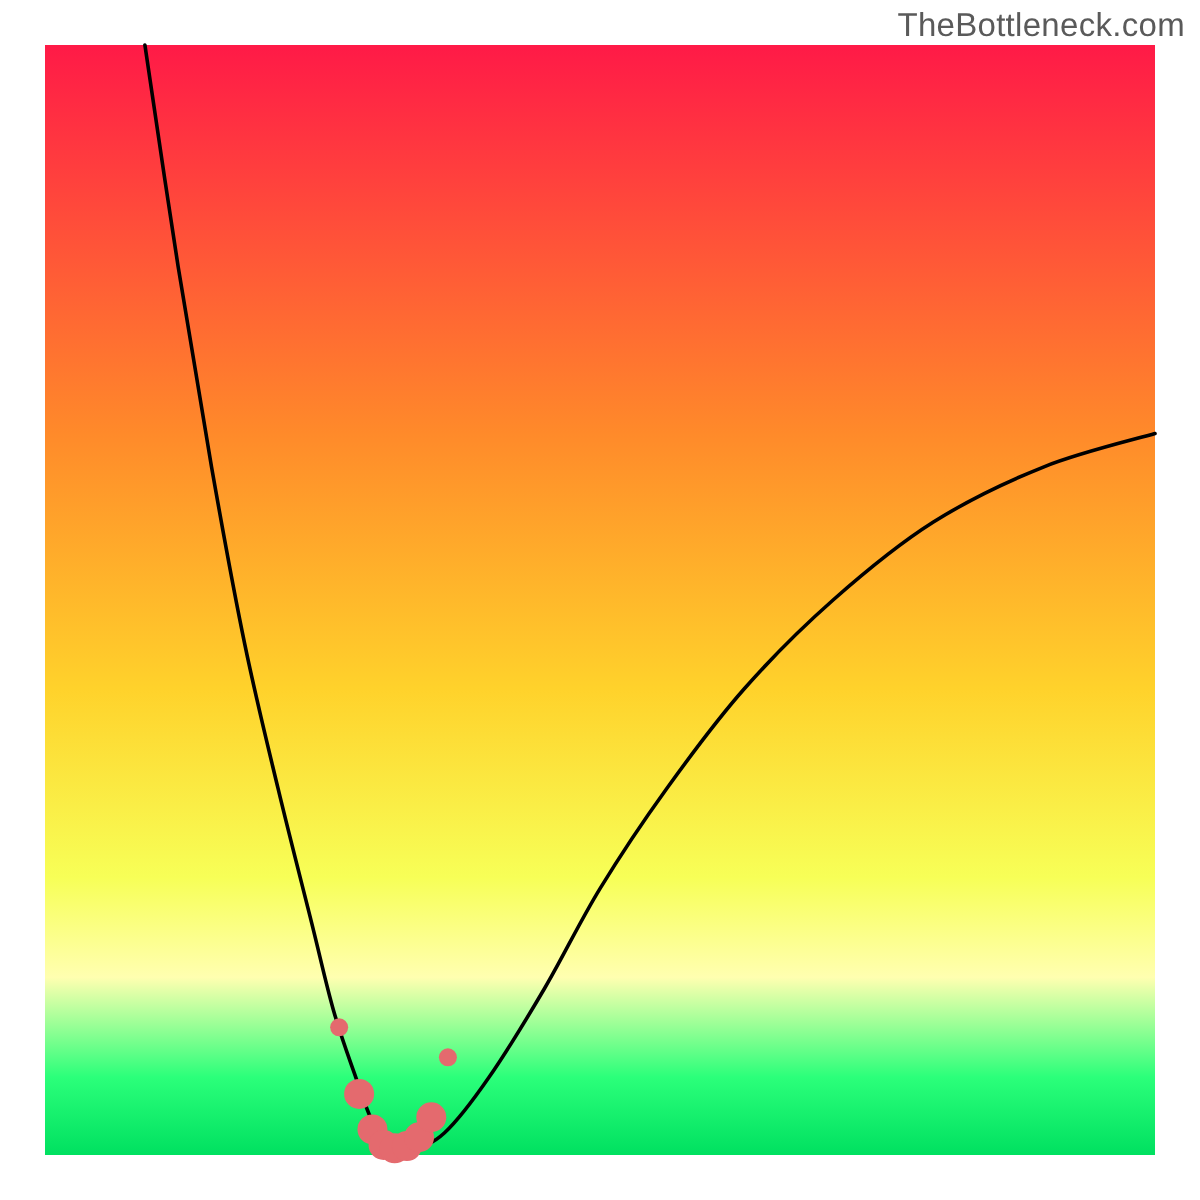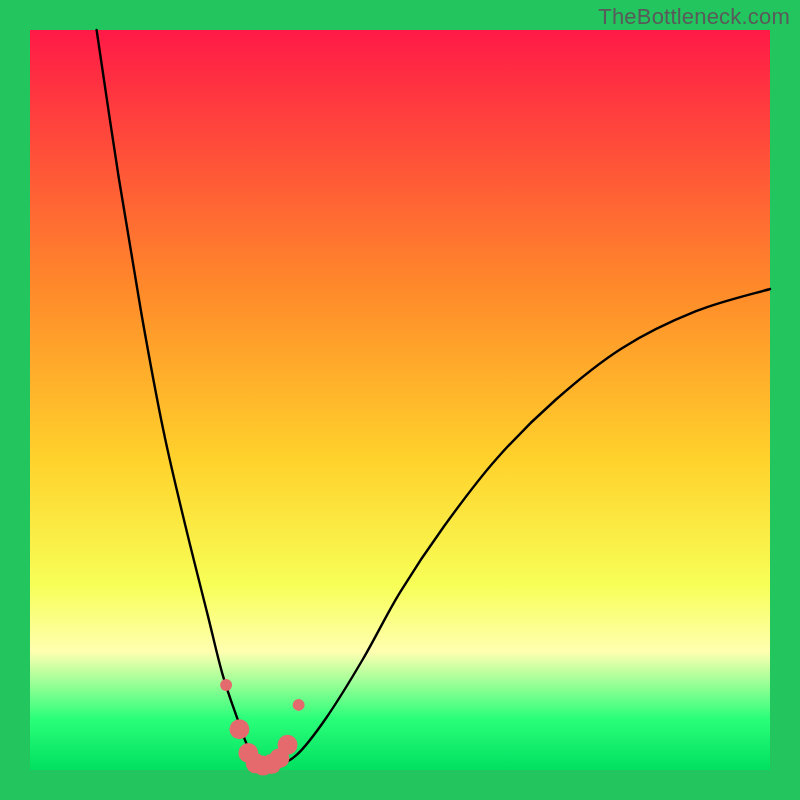--- a/index.html
+++ b/index.html
@@ -8,21 +8,21 @@
     width: 800px;
     height: 800px;
     overflow: hidden;
     background: #000;
     font-family: Arial, Helvetica, sans-serif;
   }
   .frame {
     position: absolute;
     left: 0; top: 0;
     width: 800px; height: 800px;
-    background: #22c55e;
+    background: #ffffff;
   }
   .plot-area {
     position: absolute;
     left: 30px;
     top: 30px;
     width: 740px;
     height: 740px;
     
   }
   .watermark {

